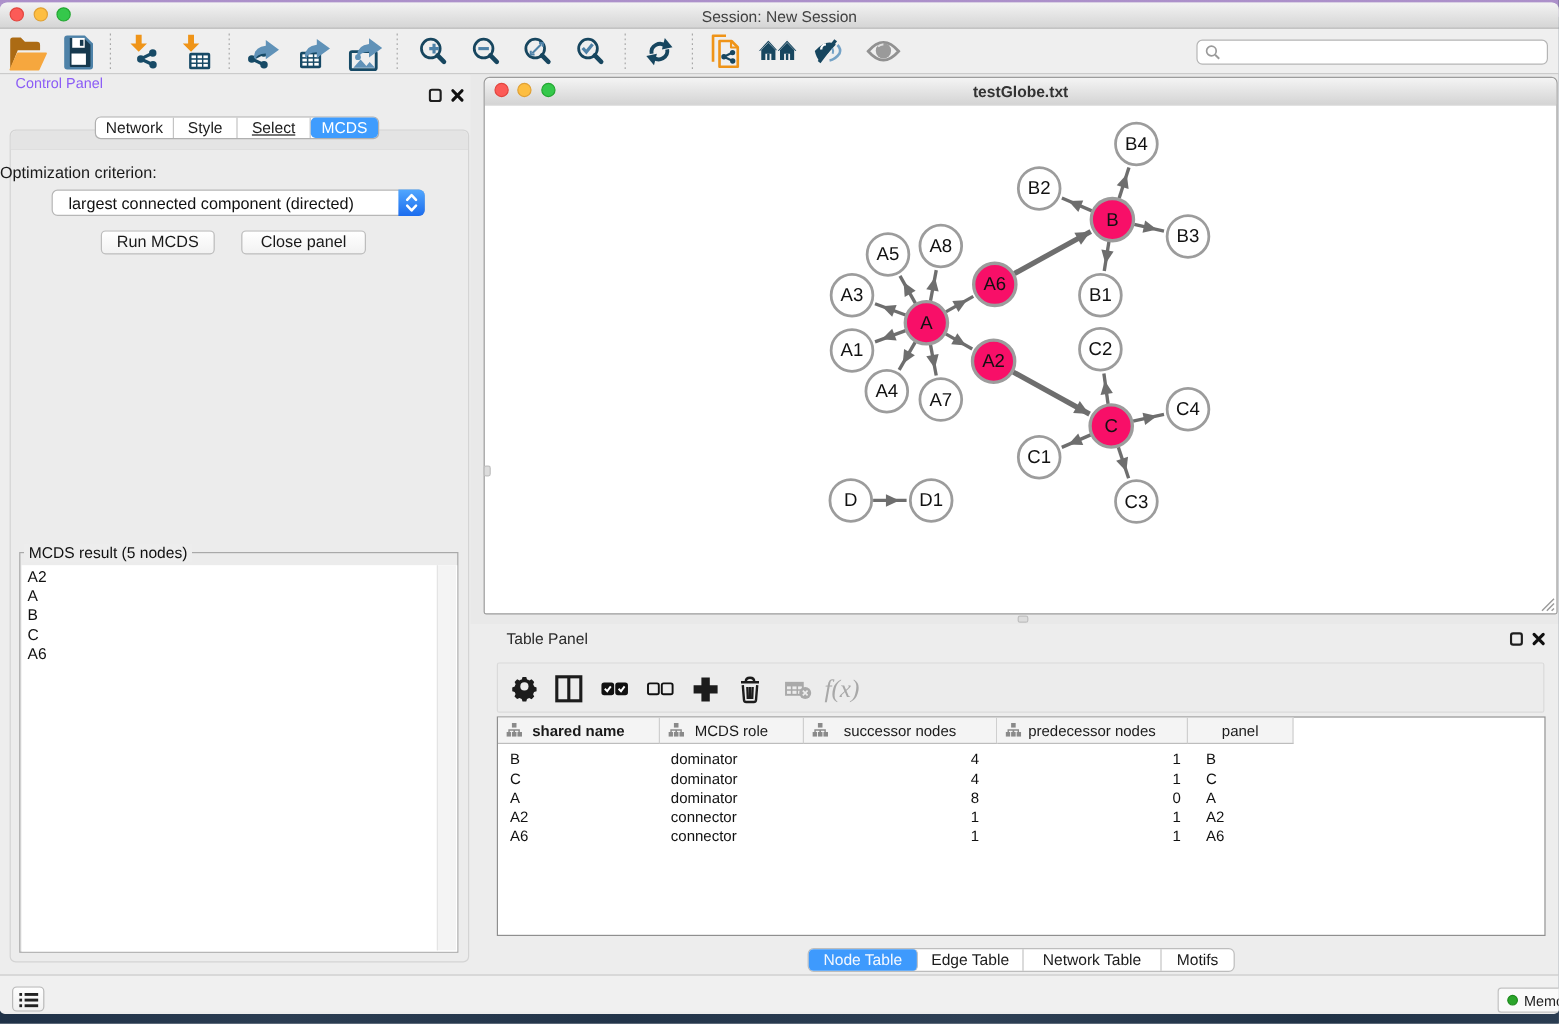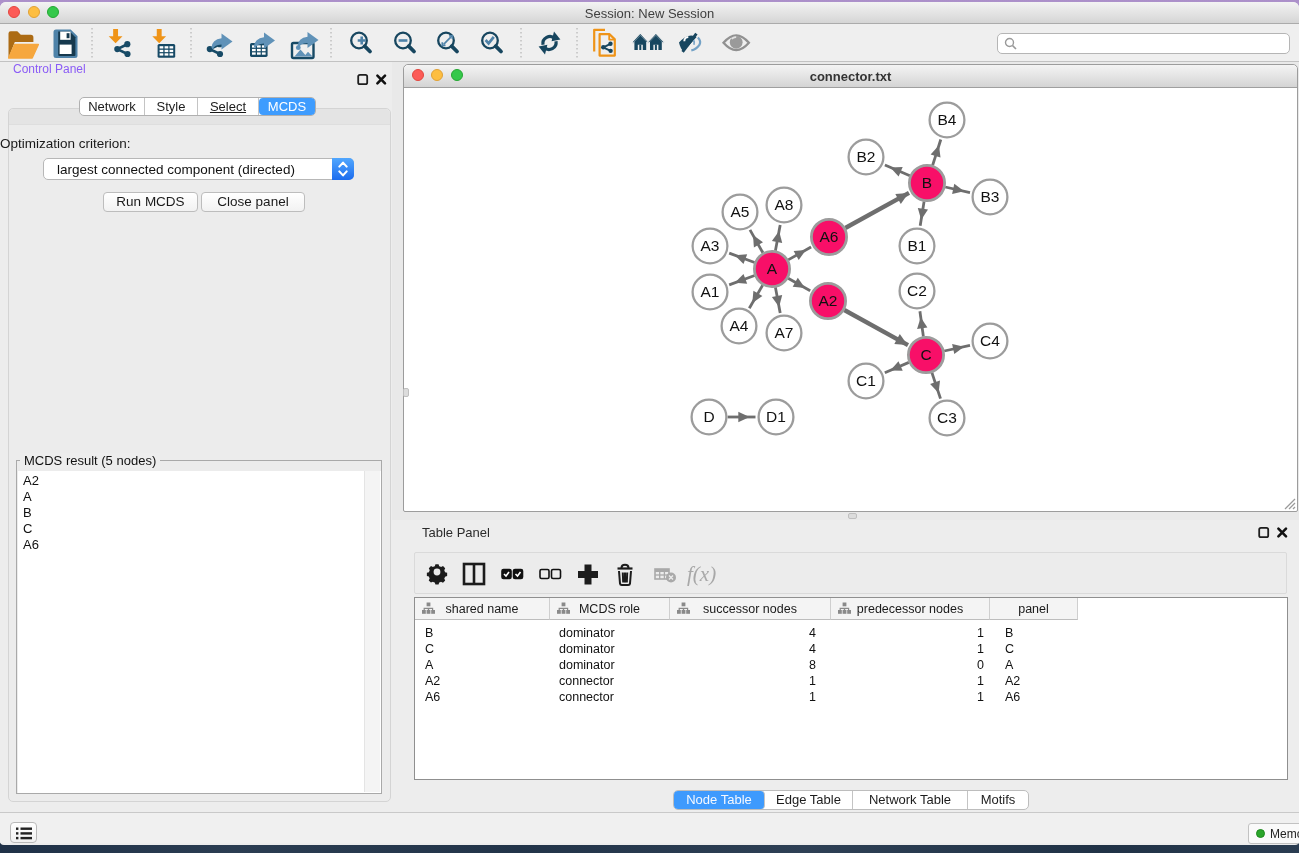--- a/index.html
+++ b/index.html
@@ -255,34 +255,34 @@
       <div class="txt">largest connected component (directed)</div>
       <div class="cap">
           <svg width="22" height="22" viewBox="0 0 22 22" style="position:absolute;left:0;top:0;">
             <g stroke="#fff" stroke-width="2.1" fill="none" stroke-linecap="round" stroke-linejoin="round">
               <path d="M7.3 8.6 L11 4.6 L14.7 8.6"></path>
               <path d="M7.3 13.4 L11 17.4 L14.7 13.4"></path>
             </g>
           </svg>
         </div>
     </div>
-    <div class="btn" style="left:103px; top:130px; width:95px;">Run MCDS</div>
+    <div class="btn" style="left:84px; top:130px; width:95px;">Run MCDS</div>
     <div class="btn" style="left:201px; top:130px; width:104px;">Close panel</div>
     <div id="fieldset">
       <div class="legend">MCDS result (5 nodes)</div>
       <div id="mcdsList">A2<br>A<br>B<br>C<br>A6<div class="sb"></div></div>
     </div>
   </div>
   <div id="desktop"></div>
   <div id="iwin">
     <div class="bar">
       <div class="tl r"></div>
         <div class="tl y"></div>
         <div class="tl g"></div>
-      <div class="t">connector.txt</div>
+      <div class="t">testGlobe.txt</div>
     </div>
 <svg id="graph" width="893" height="423" viewBox="0 0 893 423">
 <line x1="350.6" y1="187.5" x2="325.2" y2="196.9" stroke="#6e6e6e" stroke-width="2.8"></line>
 <polygon points="330.8,194.8 339.5,186.0 343.2,195.8" fill="#6e6e6e"></polygon>
 <line x1="350.6" y1="174.5" x2="325.2" y2="165.1" stroke="#6e6e6e" stroke-width="2.8"></line>
 <polygon points="330.8,167.2 343.2,166.2 339.5,176.0" fill="#6e6e6e"></polygon>
 <line x1="358.7" y1="197.1" x2="345.3" y2="220.3" stroke="#6e6e6e" stroke-width="2.8"></line>
 <polygon points="348.3,215.1 349.4,202.8 358.4,208.0" fill="#6e6e6e"></polygon>
 <line x1="358.9" y1="164.8" x2="346.0" y2="141.9" stroke="#6e6e6e" stroke-width="2.8"></line>
 <polygon points="349.0,147.1 359.0,154.3 349.9,159.4" fill="#6e6e6e"></polygon>
@@ -404,21 +404,21 @@
 <line x1="244.7" y1="16" x2="244.7" y2="26" stroke="#a9a9a9" stroke-width="1.3"></line>
 <line x1="249.4" y1="16" x2="249.4" y2="26" stroke="#a9a9a9" stroke-width="1.3"></line>
 <line x1="240" y1="22" x2="254" y2="22" stroke="#a9a9a9" stroke-width="1.3"></line>
 <circle cx="256" cy="24.5" r="5" fill="#a9a9a9"></circle>
 <path d="M254 22.5 l4 4 m0-4 l-4 4" stroke="#ececec" stroke-width="1.4"></path>
           </g>
 <text x="272" y="27.5" font-family="Liberation Serif, serif" font-style="italic" font-size="21" fill="#a8a8a8">f(x)</text>
 </svg>
       </div>
     <div id="ttable">
-        <div class="th" style="left:0px;width:135px;">
+        <div class="th" style="left:0px;width:135px;font-weight:bold;">
           <svg width="13" height="13" viewBox="0 0 13 13" style="position:absolute;left:7px;top:4px;">
             <g fill="#8a8a8a">
               <rect x="4.6" y="0.5" width="3.8" height="3.8"></rect>
               <rect x="0" y="8" width="3.8" height="3.8"></rect>
               <rect x="4.6" y="8" width="3.8" height="3.8"></rect>
               <rect x="9.2" y="8" width="3.8" height="3.8"></rect>
               <path d="M1.6 8 v-2.2 h9.6 V8 h-1.2 V7 H7.2 v1 H5.8 V7 H2.8 v1z"></path>
             </g>
           </svg>
           <div class="lbl">shared name</div>

